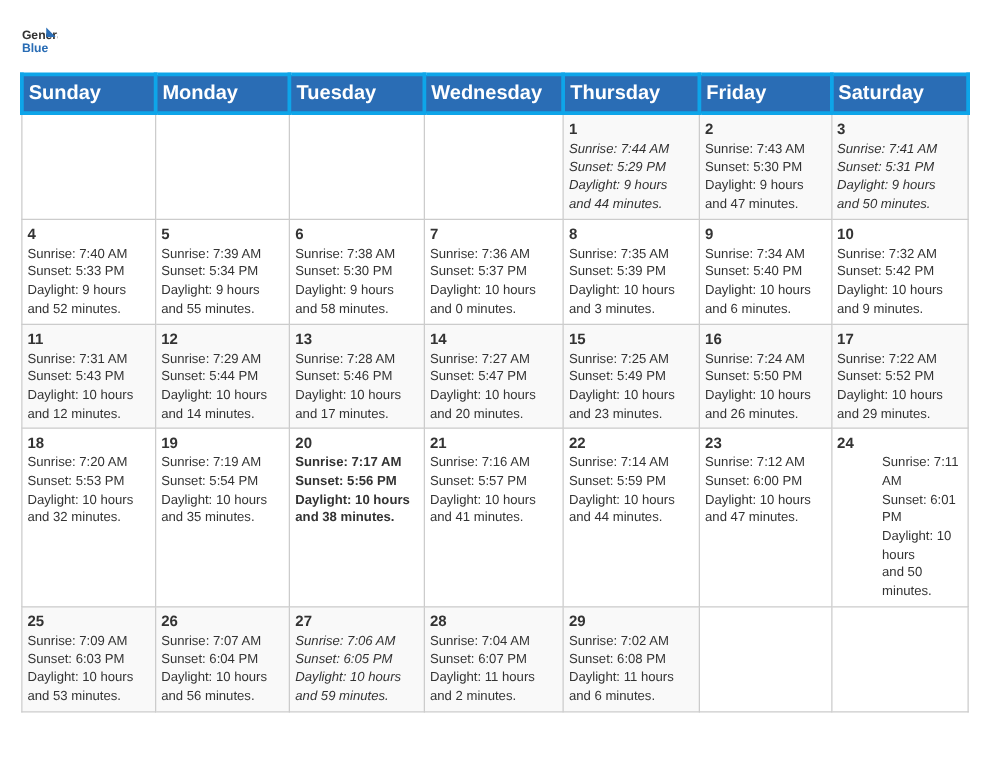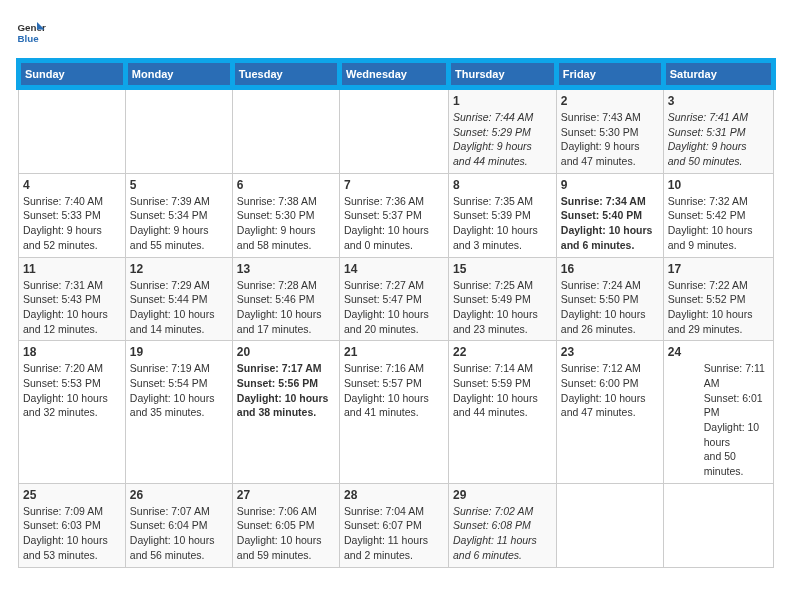--- a/index.html
+++ b/index.html
@@ -41,23 +41,23 @@
     table {
       width: 100%;
       border-collapse: collapse;
       font-size: 11px;
     }
     thead tr th {
       background: #2a6db5;
       color: #fff;
       padding: 5px 4px;
       text-align: left;
-      font-size: 11px;
+      font-size: 16px;
       font-weight: bold;
-      border: 5px solid #0ea5e9;
+      border: 3px solid #0ea5e9;
     }
     tbody tr td {
       border: 1px solid #ccc;
       padding: 4px 4px;
       vertical-align: top;
       width: 113px;
       min-height: 80px;
       background: #fff;
     }
     tbody tr:nth-child(odd) td {
@@ -165,21 +165,21 @@
         </td>
         <td>
           <span class="day-num">8</span>
           <div class="day-detail" style="white-space: pre-line;">Sunrise: 7:35 AM
 Sunset: 5:39 PM
 Daylight: 10 hours
 and 3 minutes.</div>
         </td>
         <td>
           <span class="day-num">9</span>
-          <div class="day-detail" style="white-space: pre-line; font-weight: bold;">Sunrise: 7:34 AM
+          <div class="day-detail" style="white-space: pre-line;">Sunrise: 7:34 AM
 Sunset: 5:40 PM
 Daylight: 10 hours
 and 6 minutes.</div>
         </td>
         <td>
           <span class="day-num">10</span>
           <div class="day-detail" style="white-space: pre-line;">Sunrise: 7:32 AM
 Sunset: 5:42 PM
 Daylight: 10 hours
 and 9 minutes.</div>
@@ -297,35 +297,35 @@
         </td>
         <td>
           <span class="day-num">26</span>
           <div class="day-detail" style="white-space: pre-line;">Sunrise: 7:07 AM
 Sunset: 6:04 PM
 Daylight: 10 hours
 and 56 minutes.</div>
         </td>
         <td>
           <span class="day-num">27</span>
-          <div class="day-detail" style="white-space: pre-line;">Sunrise: 7:06 AM
+          <div class="day-detail" style="white-space: pre-line; font-style: italic;">Sunrise: 7:06 AM
 Sunset: 6:05 PM
 Daylight: 10 hours
 and 59 minutes.</div>
         </td>
         <td>
           <span class="day-num">28</span>
           <div class="day-detail" style="white-space: pre-line;">Sunrise: 7:04 AM
 Sunset: 6:07 PM
 Daylight: 11 hours
 and 2 minutes.</div>
         </td>
         <td>
           <span class="day-num">29</span>
-          <div class="day-detail" style="white-space: pre-line; font-style: italic;">Sunrise: 7:02 AM
+          <div class="day-detail" style="white-space: pre-line;">Sunrise: 7:02 AM
 Sunset: 6:08 PM
 Daylight: 11 hours
 and 6 minutes.</div>
         </td>
         <td class="empty-cell"></td>
         <td class="empty-cell"></td>
       </tr>
     </tbody>
 </table>
 

